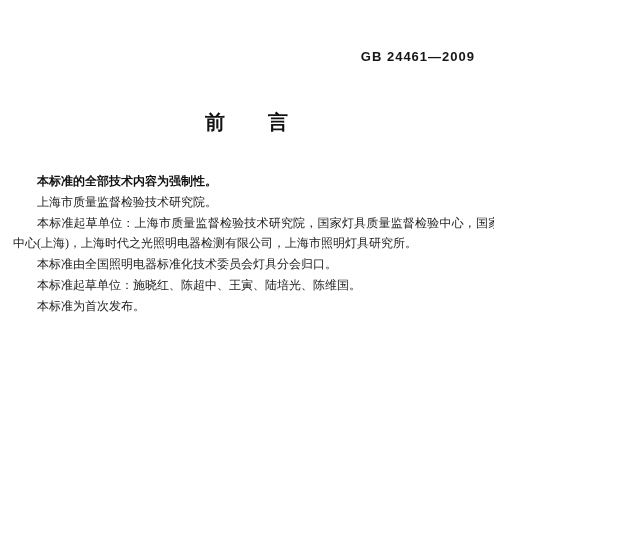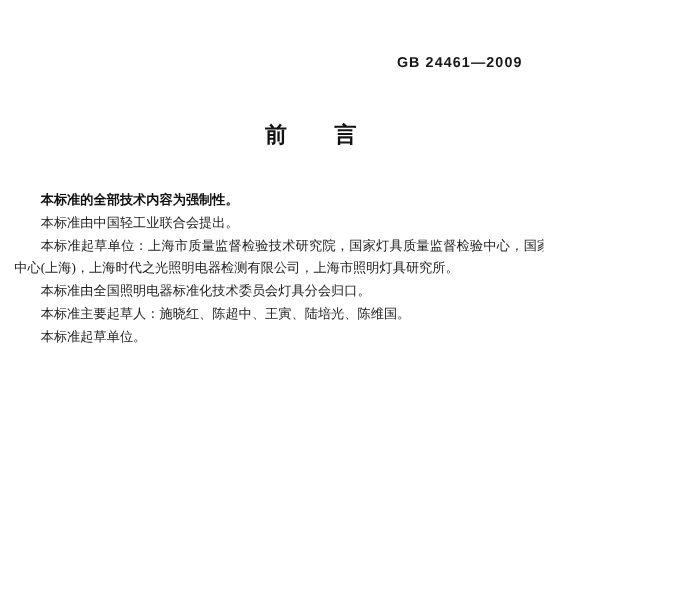--- a/index.html
+++ b/index.html
@@ -32,21 +32,20 @@
     top: 109px;
     left: 0;
     width: 100%;
     margin: 0;
     text-align: center;
     font-family: "Liberation Sans", sans-serif;
     font-weight: bold;
     font-size: 20px;
     color: #121212;
     letter-spacing: 1px;
-    padding-left: 36px;
   }
   .body-text {
     position: absolute;
     top: 171px;
     left: 13px;
     width: 597px;
     font-size: 12px;
     line-height: 20.8px;
     color: #1c1c1c;
     text-align: justify;
@@ -66,20 +65,20 @@
 <body>
 
 <div class="page">
 
   <div class="standard-number">GB 24461—2009</div>
 
   <h1 class="doc-title">前　　言</h1>
 
   <div class="body-text">
     <p class="lead">本标准的全部技术内容为强制性。</p>
-    <p>本标准由中国轻工业联合会提出。</p>
+    <p>上海市质量监督检验技术研究院。</p>
     <p>本标准起草单位：上海市质量监督检验技术研究院，国家灯具质量监督检验中心，国家电光源质量监督检验中心(上海)，上海时代之光照明电器检测有限公司，上海市照明灯具研究所。</p>
     <p>本标准由全国照明电器标准化技术委员会灯具分会归口。</p>
-    <p>本标准主要起草人：施晓红、陈超中、王寅、陆培光、陈维国。</p>
-    <p>本标准起草单位。</p>
+    <p>本标准起草单位：施晓红、陈超中、王寅、陆培光、陈维国。</p>
+    <p>本标准为首次发布。</p>
   </div>
 
 </div>
 
 </body></html>

